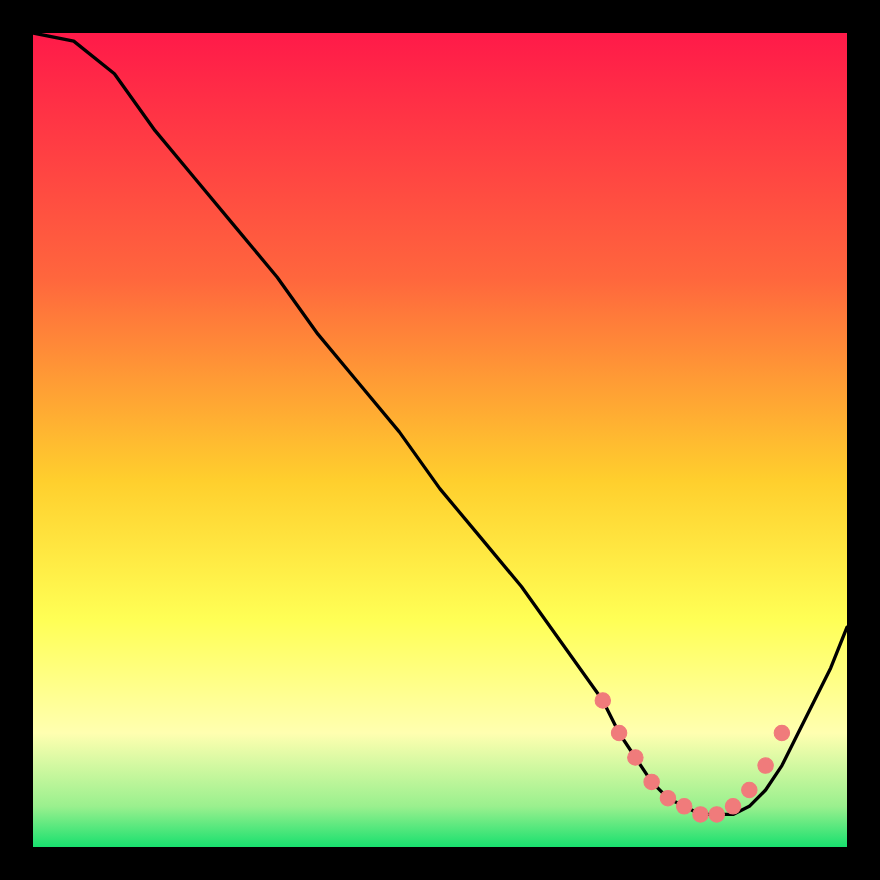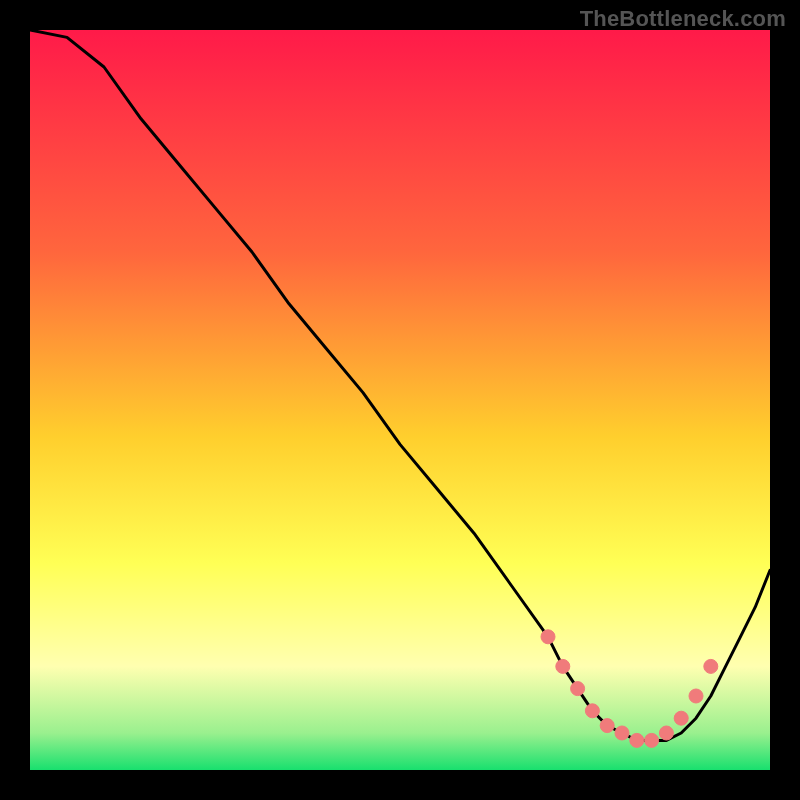--- a/index.html
+++ b/index.html
@@ -63,21 +63,20 @@
   }
   .dot {
     fill: #f07b7b;
     stroke: #f07b7b;
   }
 </style>
 </head>
 <body>
 
 <div class="frame">
-  <div class="watermark">TheBottleneck.com</div>
 
   <div class="plot-outer">
     <div class="plot-inner">
       <svg class="gradient-fill" width="740" height="740" viewBox="0 0 740 740" preserveAspectRatio="none">
         <defs>
           <linearGradient id="vg" x1="0" y1="0" x2="0" y2="1">
               <stop offset="0.0%" stop-color="#ff1a49"></stop>
               <stop offset="30.0%" stop-color="#ff663d"></stop>
               <stop offset="55.0%" stop-color="#ffcf2d"></stop>
               <stop offset="72.0%" stop-color="#ffff55"></stop>

